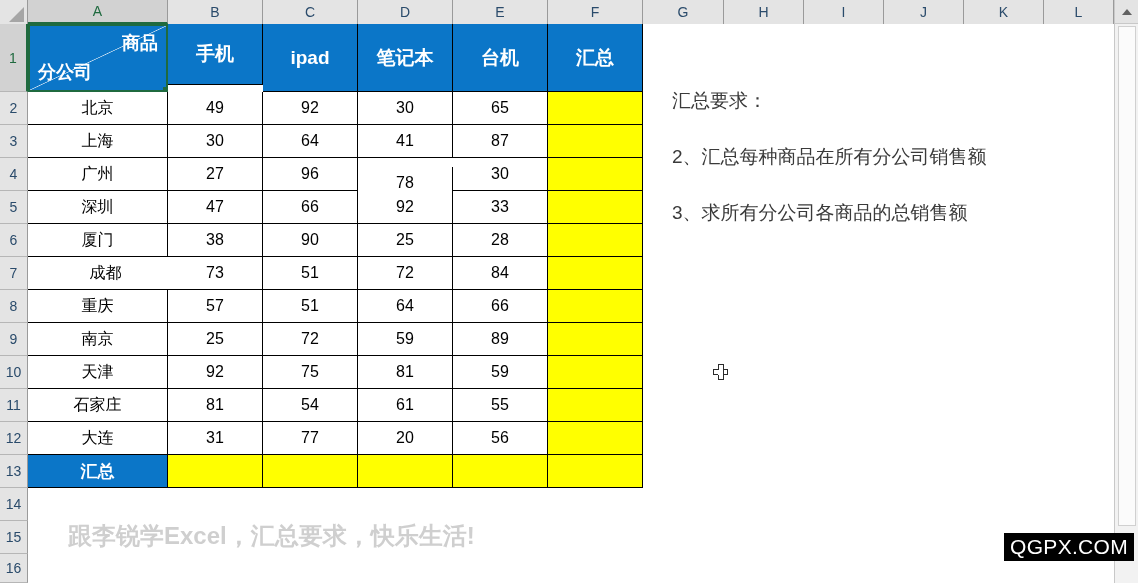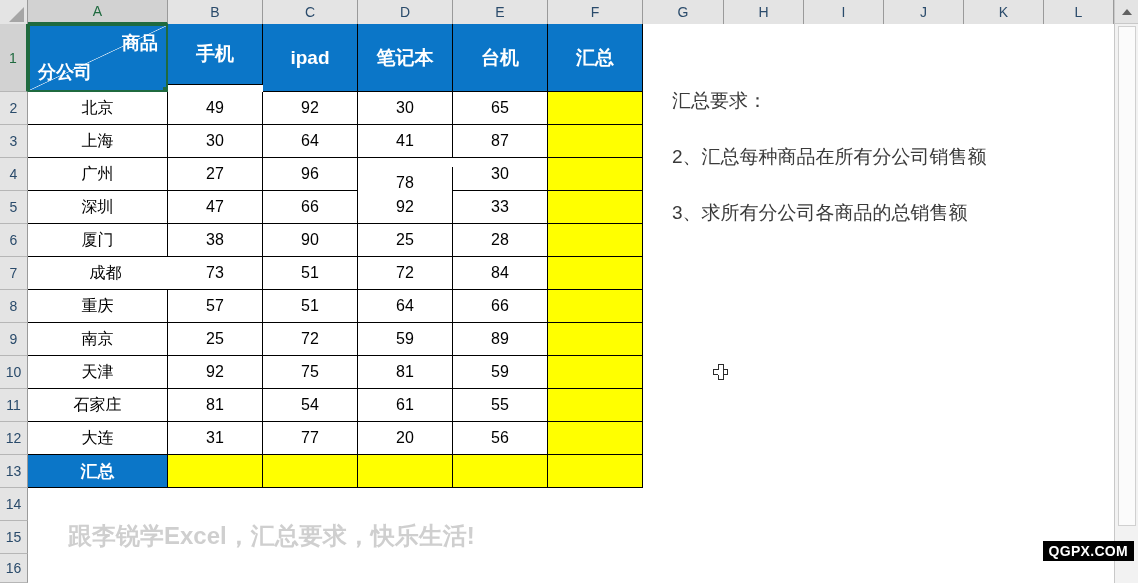--- a/index.html
+++ b/index.html
@@ -155,21 +155,21 @@
   }
   .vscroll-thumb {
     position: absolute; top: 26px; left: 3px; width: 18px; height: 500px;
     background: #fbfbfb; border: 1px solid #d0d0d0;
   }
 
   
   .logo {
     position: absolute; right: 4px; bottom: 22px;
     background: #000; color: #fff;
-    font-size: 14px; font-weight: bold;
+    font-size: 21px; font-weight: normal;
     padding: 2px 6px;
     letter-spacing: 0.3px;
     margin-left: 36px;
   }
 </style>
 </head>
 <body>
 
 <div id="app">
 

